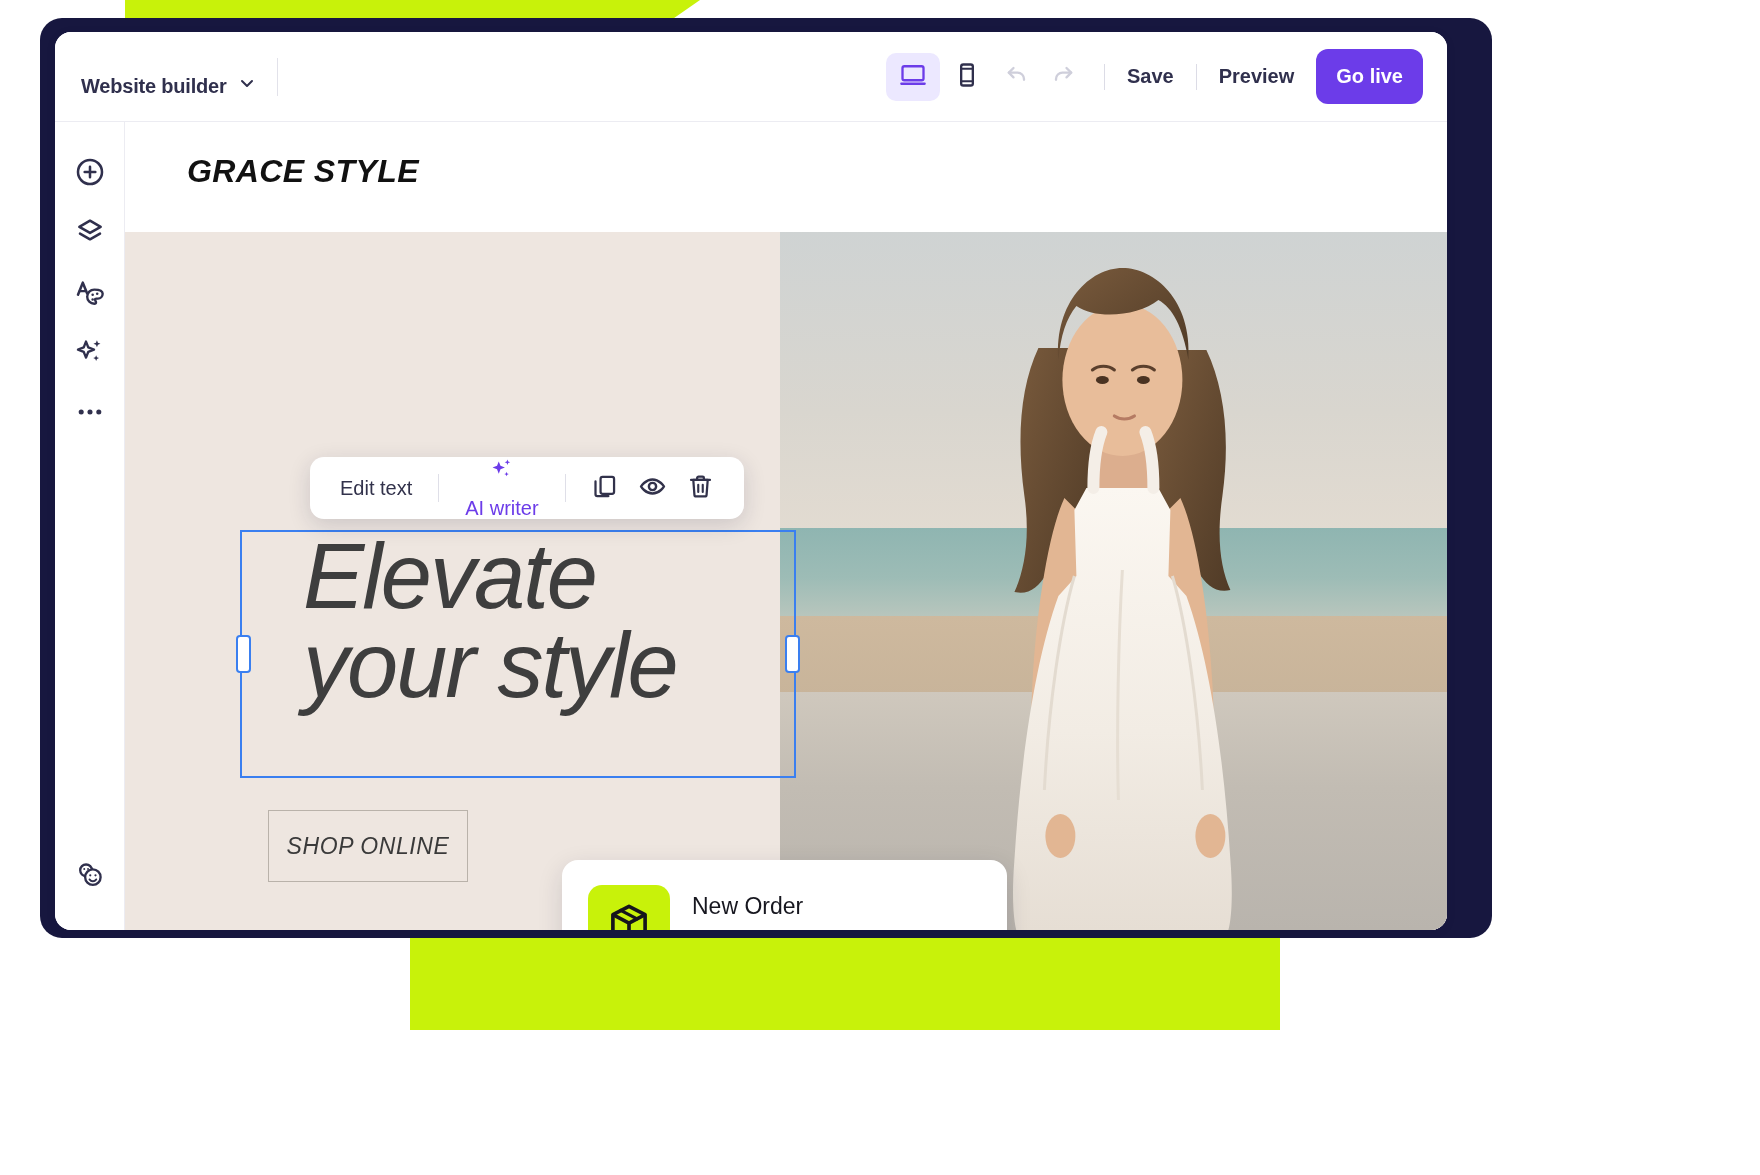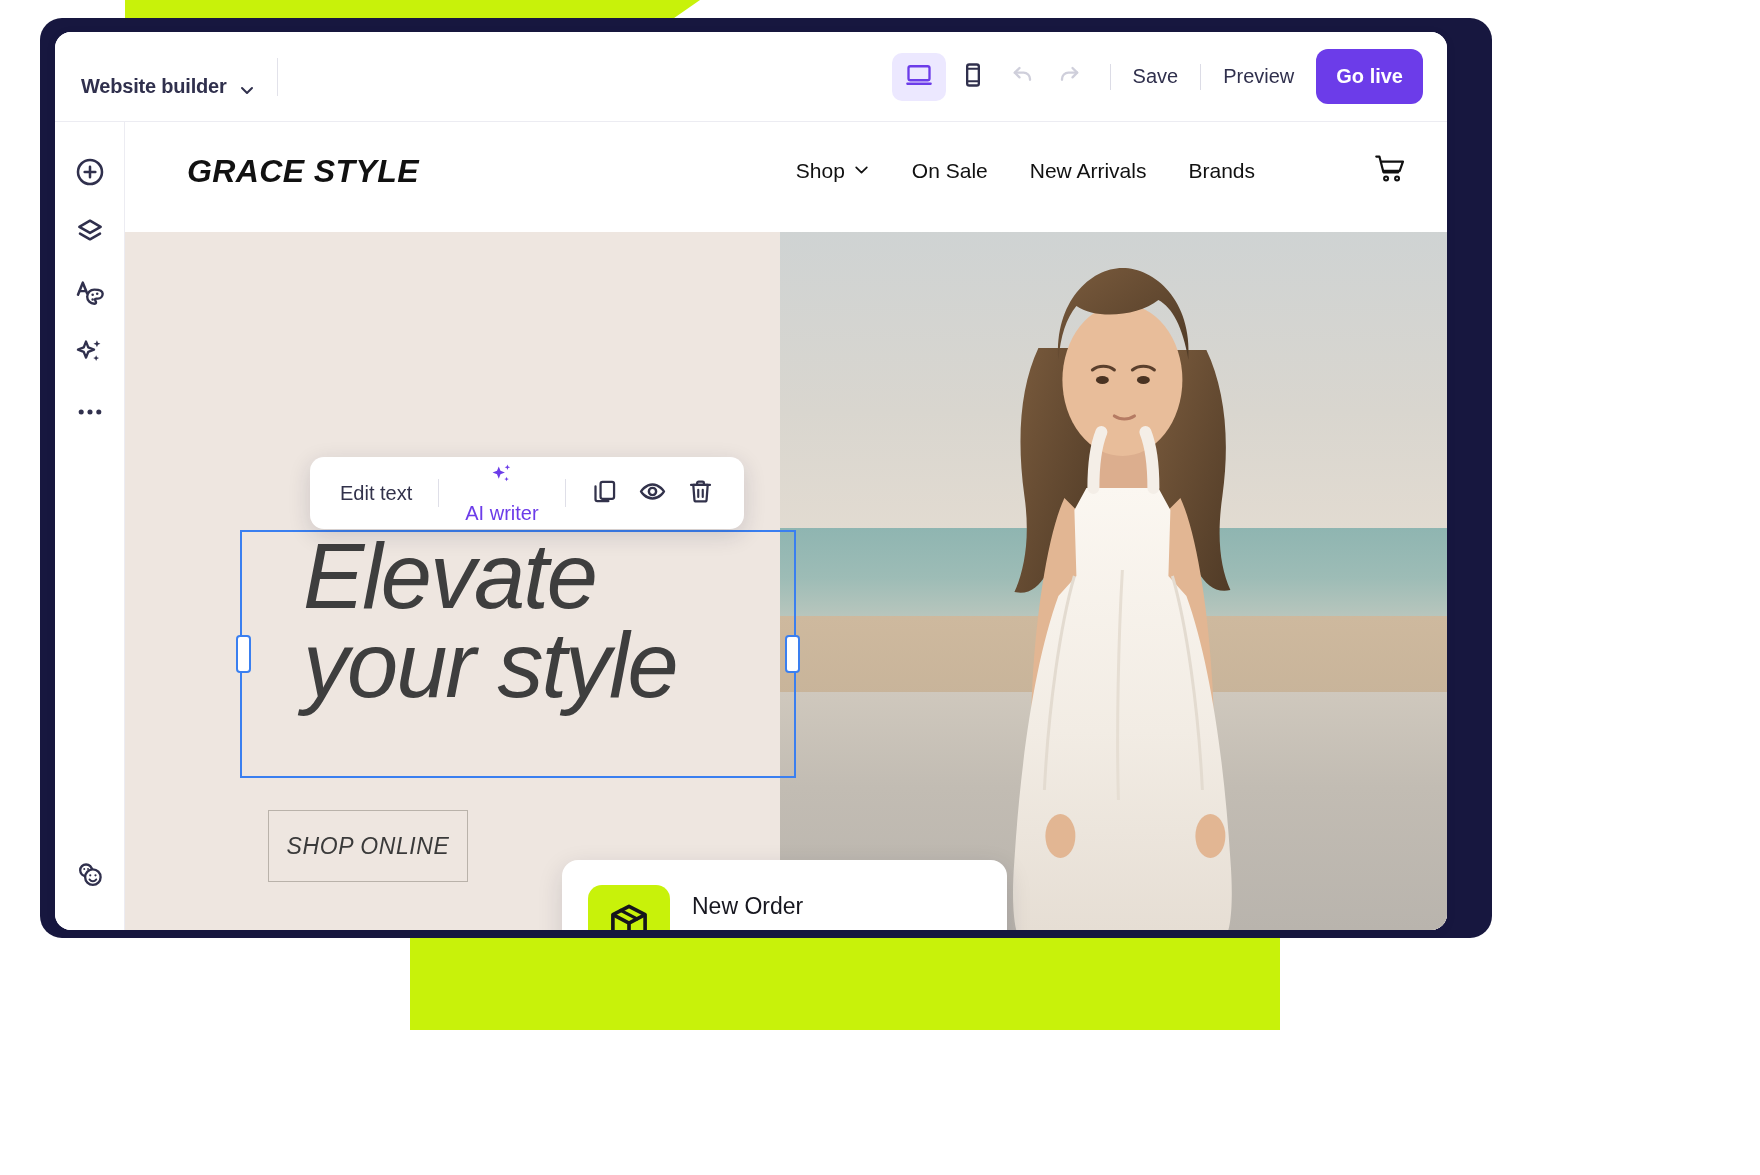--- a/index.html
+++ b/index.html
@@ -67,21 +67,21 @@
     height: 90px;
     background: #ffffff;
     border-bottom: 1px solid #ececf2;
     display: flex;
     align-items: center;
     box-sizing: border-box;
     padding: 0 24px 0 26px;
   }
   .brand-group {
     display: flex;
-    align-items: flex-end;
+    align-items: flex-start;
     gap: 12px;
     margin-top: 20px;
   }
   .brand-title {
     font-size: 20px;
     font-weight: bold;
     color: #30304d;
     letter-spacing: -0.2px;
     white-space: nowrap;
   }
@@ -115,21 +115,21 @@
     cursor: pointer;
   }
   .viewbtn.active { background: #ece8ff; }
   .iconbtn {
     width: 46px; height: 46px;
     display: flex; align-items: center; justify-content: center;
     background: none; border: none; cursor: pointer;
   }
   .textbtn {
     font-size: 20px;
-    font-weight: normal;
+    font-weight: bold;
     color: #30304d;
     background: none;
     border: none;
     cursor: pointer;
     padding: 0 4px;
     white-space: nowrap;
     font-family: "Liberation Sans", sans-serif;
   }
   .golive {
     margin-left: 18px;
@@ -256,21 +256,21 @@
     bottom: 0;
     width: 470px;
     height: 700px;
   }
 
   
   .edit-toolbar {
     position: absolute;
     left: 185px;
     top: 225px;
-    height: 72px;
+    height: 62px;
     background: #ffffff;
     border-radius: 14px;
     box-shadow: 0 6px 22px rgba(30,30,60,0.16);
     display: flex;
     align-items: center;
     padding: 0 22px;
     gap: 6px;
     z-index: 6;
   }
   .tb-text {
@@ -541,44 +541,20 @@
         </svg>
       </span>
     </div>
   </div>
 
   <div class="canvas">
 
     <div class="site-header">
       <div class="site-logo">GRACE STYLE</div>
 
-      <div class="site-nav">
-        <div class="nav-link">
-          <span>Shop</span>
-          <span>
-            <svg width="17" height="17" viewBox="0 0 16 16" fill="none">
-              <path d="M3 6l5 5 5-5" stroke="#111111" stroke-width="1.6" stroke-linecap="round" stroke-linejoin="round"></path>
-            </svg>
-          </span>
-        </div>
-        <div class="nav-link">On Sale</div>
-        <div class="nav-link">New Arrivals</div>
-        <div class="nav-link">Brands</div>
-
-        <div class="cart-wrap">
-          <span>
-            <svg width="34" height="34" viewBox="0 0 26 26" fill="none">
-              <path d="M2.5 3.5h2.4l3.1 12h11.3" stroke="#111111" stroke-width="1.7" stroke-linecap="round" stroke-linejoin="round"></path>
-              <path d="M6.6 7.3h16.3l-2.5 7.2H8.3" stroke="#111111" stroke-width="1.7" stroke-linecap="round" stroke-linejoin="round"></path>
-              <circle cx="10" cy="20.2" r="1.5" stroke="#111111" stroke-width="1.6"></circle>
-              <circle cx="18.4" cy="20.2" r="1.5" stroke="#111111" stroke-width="1.6"></circle>
-            </svg>
-          </span>
-        </div>
-      </div>
     </div>
 
     <div class="hero">
 
       <div class="hero-left"></div>
 
       <div class="hero-right">
         <div class="sky"></div>
         <div class="sea"></div>
         <div class="sand-far"></div>

